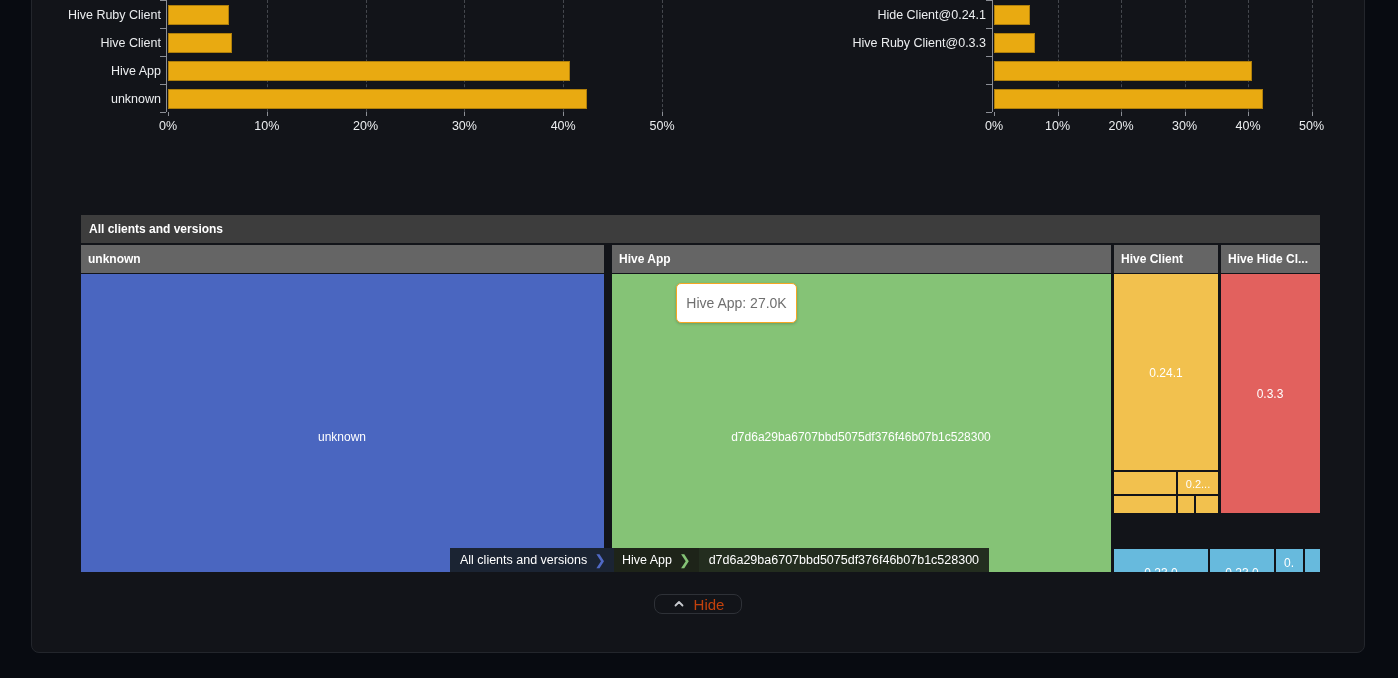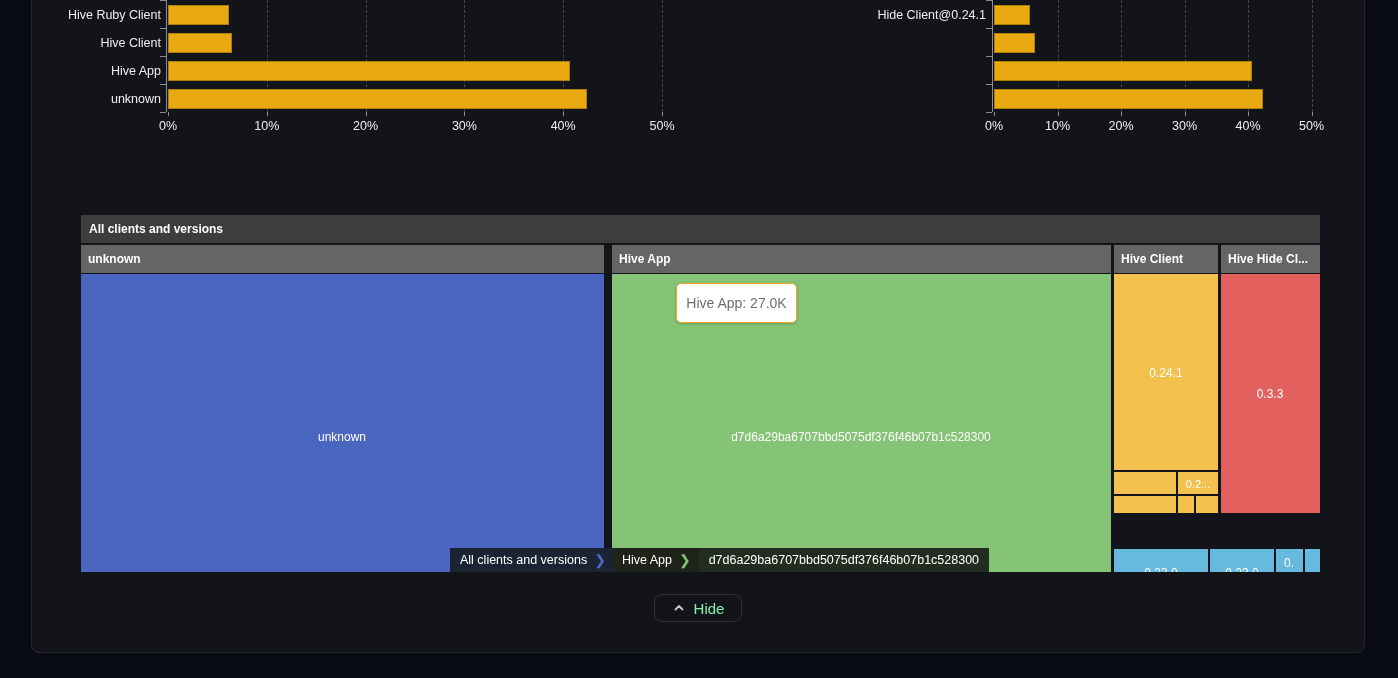--- a/index.html
+++ b/index.html
@@ -38,23 +38,23 @@
                 display:flex; align-items:center; justify-content:center;
                 font-size:14px; color:#6f6f6f; box-shadow:0 1px 3px rgba(0,0,0,.2); }
 
   
   .tm-crumbs { position:absolute; left:369px; top:334px; height:24px; display:flex;
                align-items:stretch; font-size:12.5px; color:#fff; }
   .crumb-seg { display:flex; align-items:center; gap:7px; white-space:nowrap; }
   .crumb-chevron { font-size:14px; font-weight:bold; line-height:24px; }
 
   
-  .hide-btn { position:absolute; left:654px; top:594px; width:88px; height:28px;
+  .hide-btn { position:absolute; left:654px; top:594px; width:88px; height:20px;
               background:transparent; border:1px solid #2e3137; border-radius:8px;
-              color:#86efac; font-size:15px; font-family:inherit;
+              color:#c2410c; font-size:15px; font-family:inherit;
               display:flex; align-items:center; justify-content:center; gap:8px;
               cursor:pointer; }
 </style>
 </head>
 <body>
 
 <div class="panel"></div>
 
 <div class="chart-layer">
     <div class="axisline" style="left: 166px;"></div>
@@ -109,20 +109,21 @@
     <div class="xtick" style="left: 1121px;"></div>
     <div class="tick-label" style="left: 1121px;">20%</div>
     <div class="xtick" style="left: 1184.5px;"></div>
     <div class="tick-label" style="left: 1184.5px;">30%</div>
     <div class="xtick" style="left: 1248px;"></div>
     <div class="tick-label" style="left: 1248px;">40%</div>
     <div class="xtick" style="left: 1311.5px;"></div>
     <div class="tick-label" style="left: 1311.5px;">50%</div>
     <div class="cat-label" style="left: 646px; top: 5px;">Hide Client@0.24.1</div>
     <div class="bar" style="left: 994px; top: 5px; width: 35.56px; background: rgb(233, 170, 17);"></div>
+    <div class="cat-label" style="left: 646px; top: 33px;">Hive Ruby Client@0.3.3</div>
     <div class="bar" style="left: 994px; top: 33px; width: 41.275px; background: rgb(233, 170, 17);"></div>
     <div class="bar" style="left: 994px; top: 61px; width: 258.445px; background: rgb(233, 170, 17);"></div>
     <div class="bar" style="left: 994px; top: 89px; width: 269.24px; background: rgb(233, 170, 17);"></div>
   </div>
 
 <div class="tm">
   <div class="tm-title" style="left:0;top:1px;width:1239px;height:28px">All clients and versions</div>
 
   <div class="tm-header" style="left:0;top:31px;width:523px;height:28px">unknown</div>
   <div class="tm-block" style="left: 0px; top: 60px; width: 523px; height: 298px; background: rgb(74, 102, 192);"></div>

